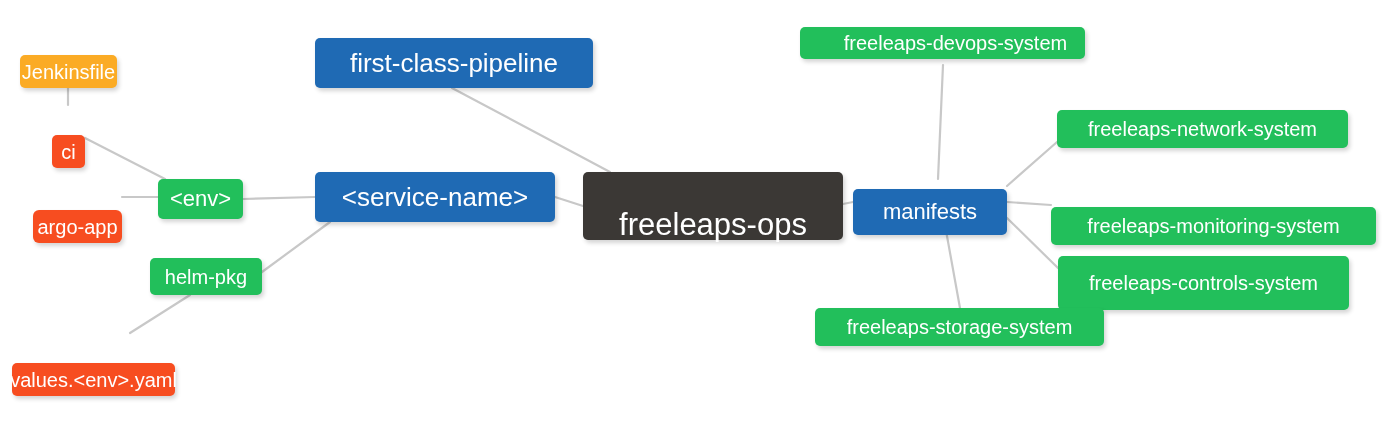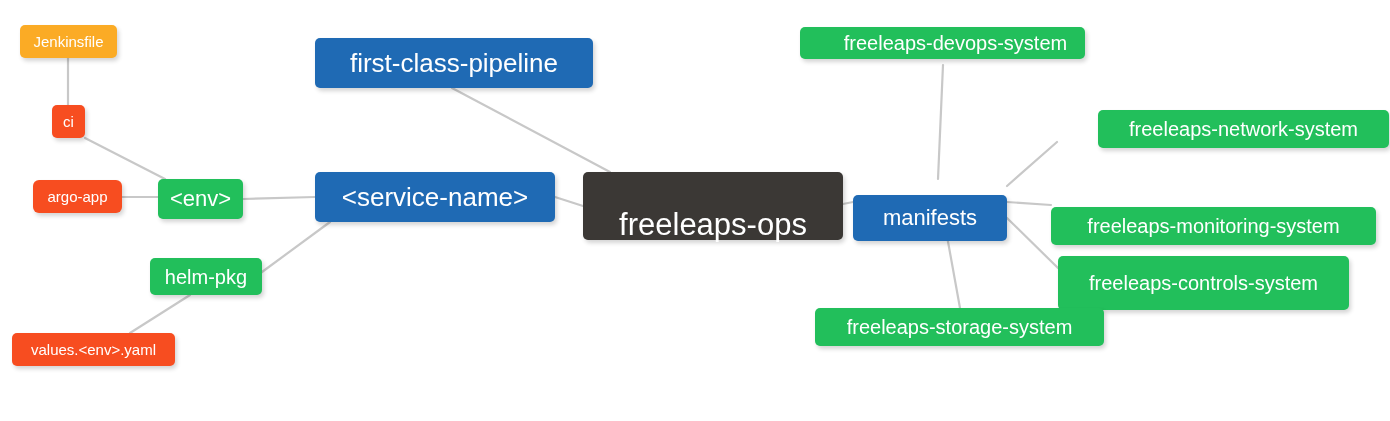--- a/index.html
+++ b/index.html
@@ -37,21 +37,21 @@
   .node-label{
     display:block;
     color:#ffffff;
     line-height:1;
   }
 
   .sz-xl{ font-size:31px;align-items:flex-end; }
   .sz-lg{ font-size:26px; }
   .sz-md{ font-size:22px; }
   .sz-sm{ font-size:20px; }
-  .sz-xs{ font-size:15px; }
+  .sz-xs{ font-size:20px;margin-top:30px; }
 </style>
 </head>
 <body>
 
 <div id="canvas">
   <svg id="edges" viewBox="0 0 1390 421" width="1390" height="421" xmlns="http://www.w3.org/2000/svg">
       <path d="M 583 206 L 555 197" stroke="#c8c8c8" stroke-width="2.2" fill="none" stroke-linecap="round"></path>
       <path d="M 610 172 L 452 88" stroke="#c8c8c8" stroke-width="2.2" fill="none" stroke-linecap="round"></path>
       <path d="M 843 204 L 853 202" stroke="#c8c8c8" stroke-width="2.2" fill="none" stroke-linecap="round"></path>
       <path d="M 315 197 L 243 199" stroke="#c8c8c8" stroke-width="2.2" fill="none" stroke-linecap="round"></path>
@@ -69,21 +69,21 @@
   <div id="nodes">
       <div class="node sz-xl" style="left: 583px; top: 172px; width: 260px; height: 68px; background: rgb(59, 56, 53);">
         <span class="node-label">freeleaps-ops</span>
       </div>
       <div class="node sz-lg" style="left: 315px; top: 172px; width: 240px; height: 50px; background: rgb(31, 106, 180);">
         <span class="node-label">&lt;service-name&gt;</span>
       </div>
       <div class="node sz-lg" style="left: 315px; top: 38px; width: 278px; height: 50px; background: rgb(31, 106, 180);">
         <span class="node-label">first-class-pipeline</span>
       </div>
-      <div class="node sz-md" style="left: 853px; top: 195px; width: 154px; height: 46px; background: rgb(31, 106, 180);">
+      <div class="node sz-md" style="left: 853px; top: 189px; width: 154px; height: 46px; background: rgb(31, 106, 180);">
         <span class="node-label">manifests</span>
       </div>
       <div class="node sz-md" style="left: 158px; top: 179px; width: 85px; height: 40px; background: rgb(34, 191, 91);">
         <span class="node-label">&lt;env&gt;</span>
       </div>
       <div class="node sz-sm" style="left: 150px; top: 258px; width: 112px; height: 37px; background: rgb(34, 191, 91); justify-content: center;">
         <span class="node-label">helm-pkg</span>
       </div>
       <div class="node sz-xs" style="left: 52px; top: 105px; width: 33px; height: 33px; background: rgb(247, 77, 32);">
         <span class="node-label">ci</span>
@@ -93,21 +93,21 @@
       </div>
       <div class="node sz-xs" style="left: 33px; top: 180px; width: 89px; height: 33px; background: rgb(247, 77, 32); border-radius: 6px;">
         <span class="node-label">argo-app</span>
       </div>
       <div class="node sz-xs" style="left: 12px; top: 333px; width: 163px; height: 33px; background: rgb(247, 77, 32);">
         <span class="node-label">values.&lt;env&gt;.yaml</span>
       </div>
       <div class="node sz-sm" style="left: 800px; top: 27px; width: 285px; height: 32px; background: rgb(34, 191, 91); padding-left: 26px;">
         <span class="node-label">freeleaps-devops-system</span>
       </div>
-      <div class="node sz-sm" style="left: 1057px; top: 110px; width: 291px; height: 38px; background: rgb(34, 191, 91); margin-left: 41px;">
+      <div class="node sz-sm" style="left: 1057px; top: 110px; width: 291px; height: 38px; background: rgb(34, 191, 91);">
         <span class="node-label">freeleaps-network-system</span>
       </div>
       <div class="node sz-sm" style="left: 1051px; top: 187px; width: 325px; height: 38px; background: rgb(34, 191, 91); margin-top: 20px;">
         <span class="node-label">freeleaps-monitoring-system</span>
       </div>
       <div class="node sz-sm" style="left: 1058px; top: 256px; width: 291px; height: 54px; background: rgb(34, 191, 91);">
         <span class="node-label">freeleaps-controls-system</span>
       </div>
       <div class="node sz-sm" style="left: 815px; top: 308px; width: 289px; height: 38px; background: rgb(34, 191, 91);">
         <span class="node-label">freeleaps-storage-system</span>

